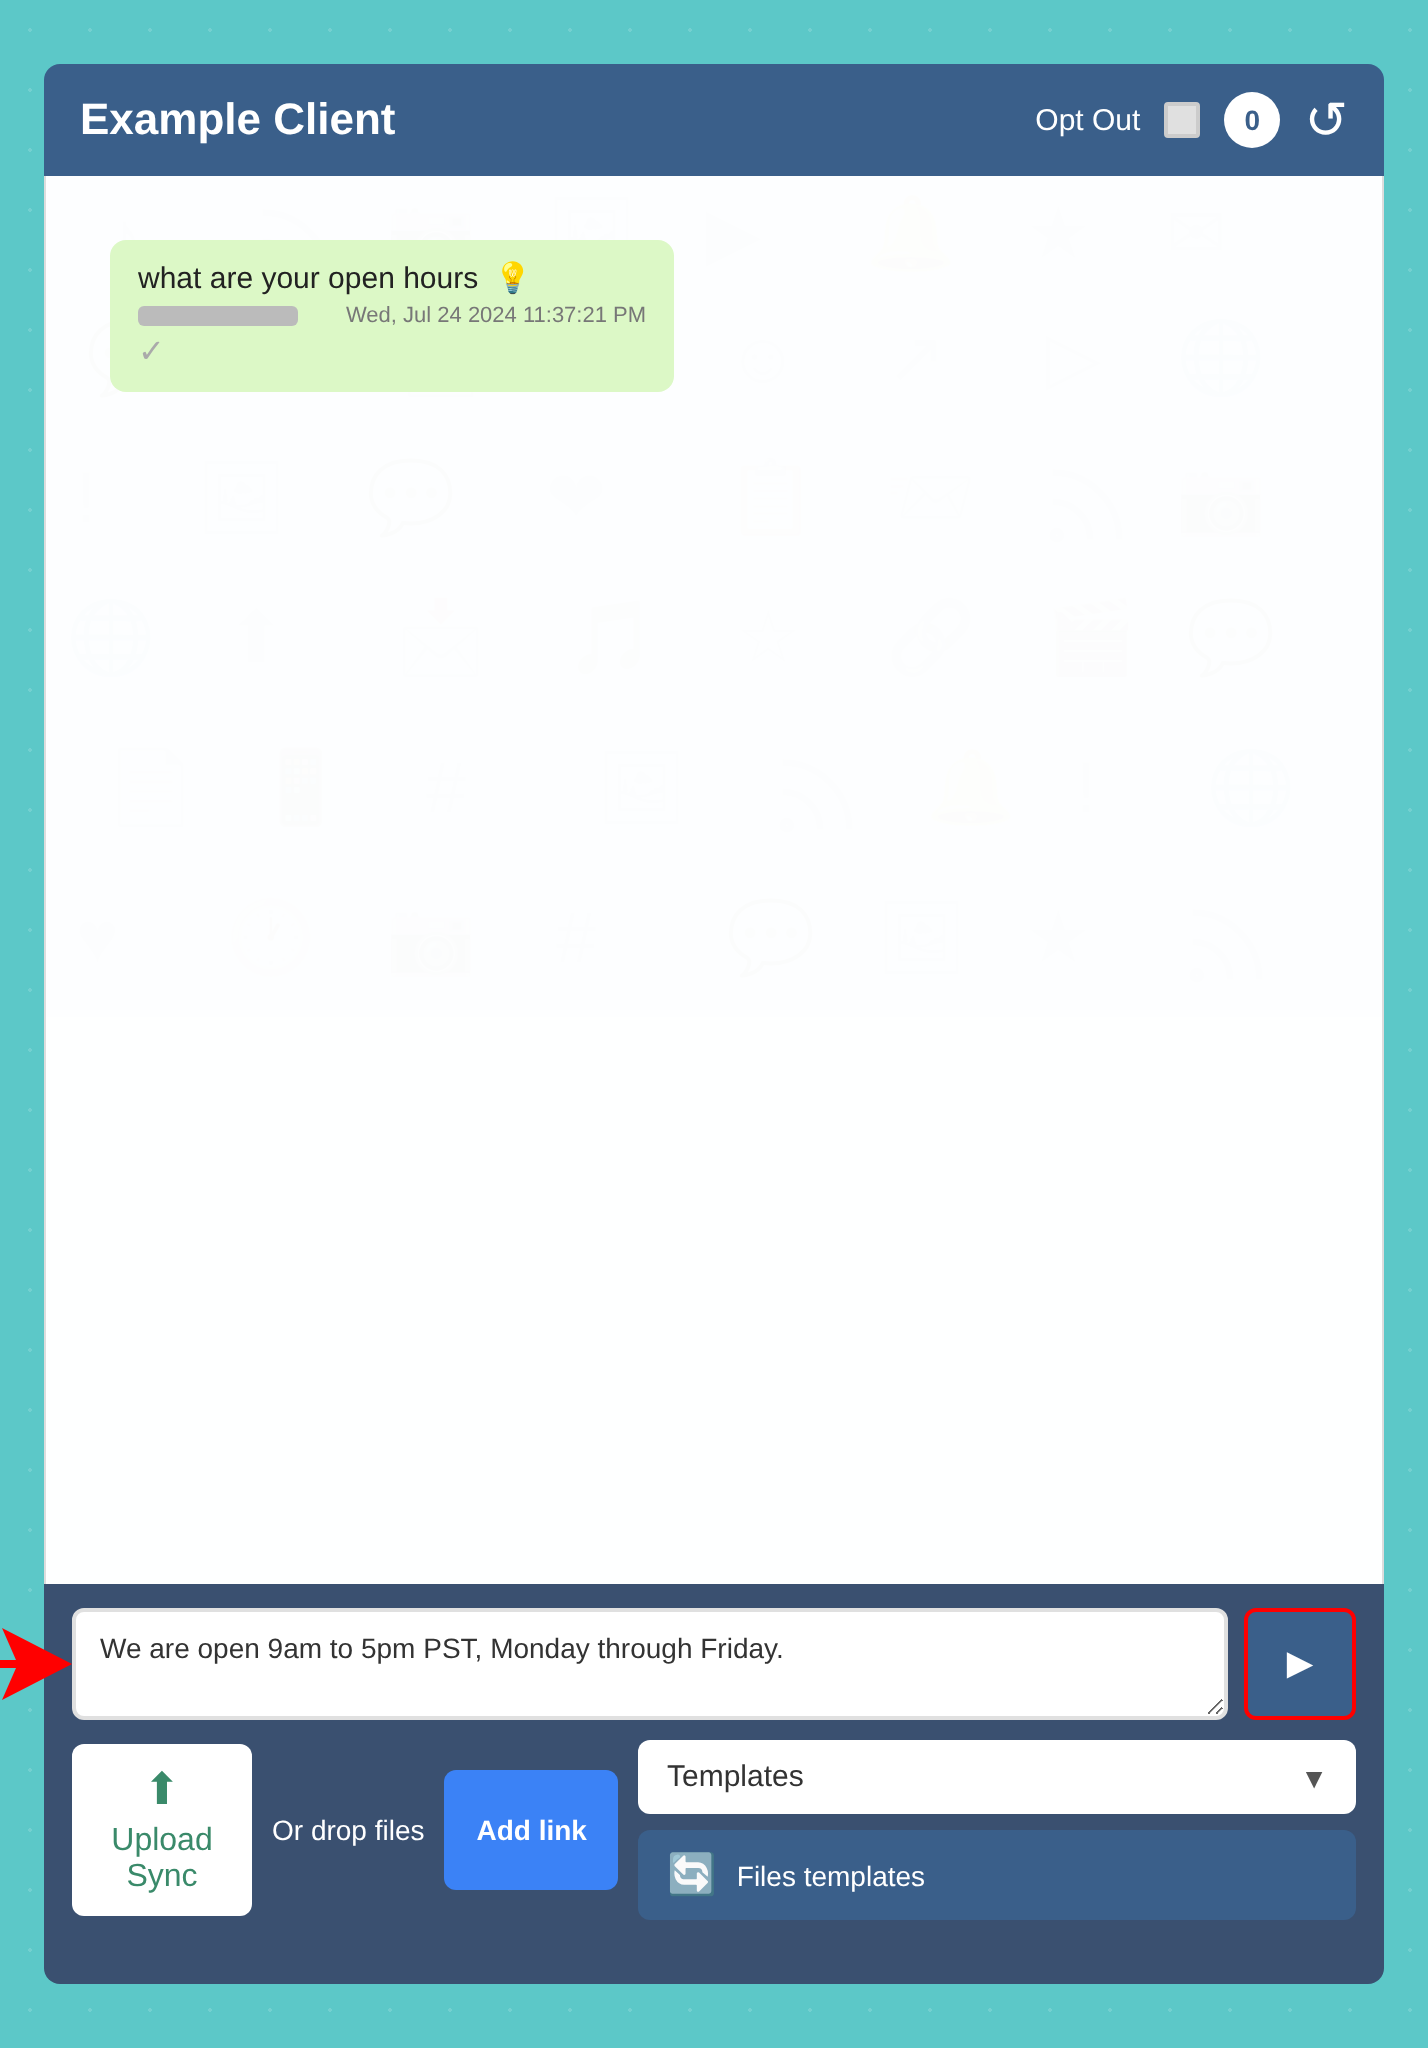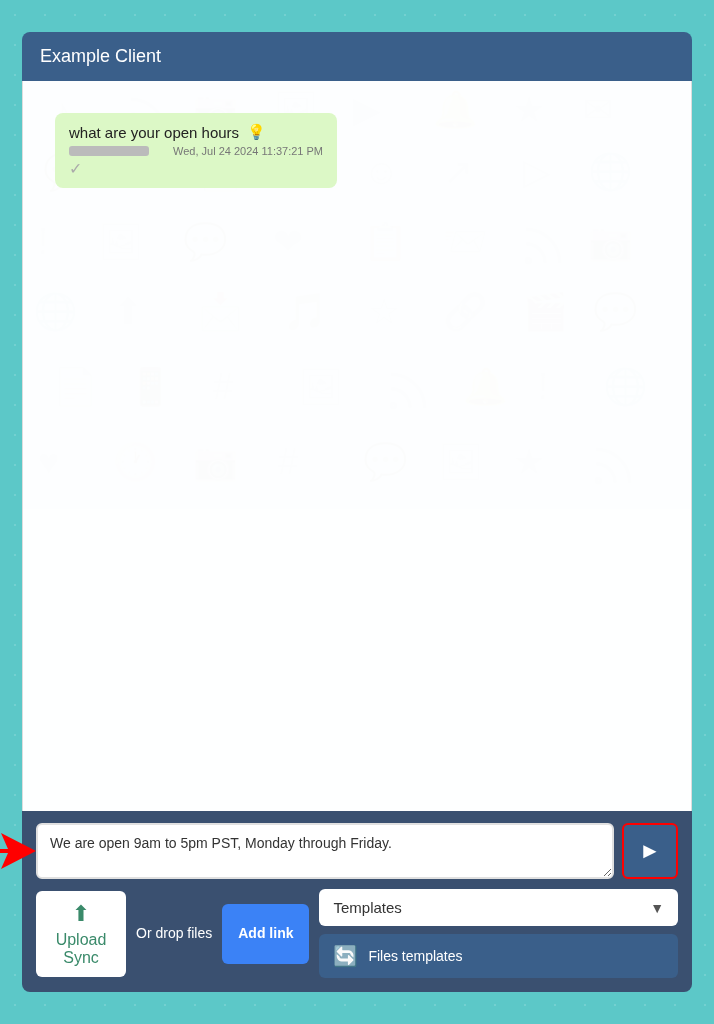--- a/index.html
+++ b/index.html
@@ -41,22 +41,22 @@
       border-radius: 8px 8px 0 0;
       padding: 14px 18px;
       display: flex;
       align-items: center;
       justify-content: space-between;
       flex-shrink: 0;
     }
 
     .chat-header-title {
       color: white;
-      font-weight: normal;
-      font-size: 18px;
+      font-weight: bold;
+      font-size: 22px;
     }
 
     .chat-header-right {
       display: flex;
       align-items: center;
       gap: 12px;
     }
 
     .opt-out-label {
       color: white;
@@ -144,21 +144,21 @@
       margin-top: 4px;
       display: flex;
       align-items: center;
       gap: 24px;
     }
 
     
     .chat-input-area {
       background: #3a5070;
       border-radius: 0 0 8px 8px;
-      padding: 12px 14px 14px 14px;
+      padding: 12px 14px 32px 14px;
       flex-shrink: 0;
     }
 
     .input-row {
       display: flex;
       align-items: stretch;
       gap: 8px;
       margin-bottom: 10px;
       position: relative;
     }
@@ -297,20 +297,26 @@
   </style>
 </head>
 <body>
 
 <div class="bg-pattern"></div>
 
 <div class="chat-container">
 
   <div class="chat-header">
     <span class="chat-header-title">Example Client</span>
+    <div class="chat-header-right">
+      <span class="opt-out-label">Opt Out</span>
+      <span class="opt-out-checkbox"></span>
+      <div class="badge">0</div>
+      <span class="refresh-icon">↺</span>
+    </div>
   </div>
 
   <div class="chat-messages">
 
     <div class="chat-bg-icons">
 
       <span class="bg-icon-wrapper" style="top:10px;left:30px;">♪</span>
       <span class="bg-icon-wrapper" style="top:10px;left:100px;">
         <svg viewBox="0 0 24 24" fill="none" stroke="currentColor" stroke-width="1.5" width="36" height="36">
             <path d="M4 11a9 9 0 0 1 9 9"></path>

